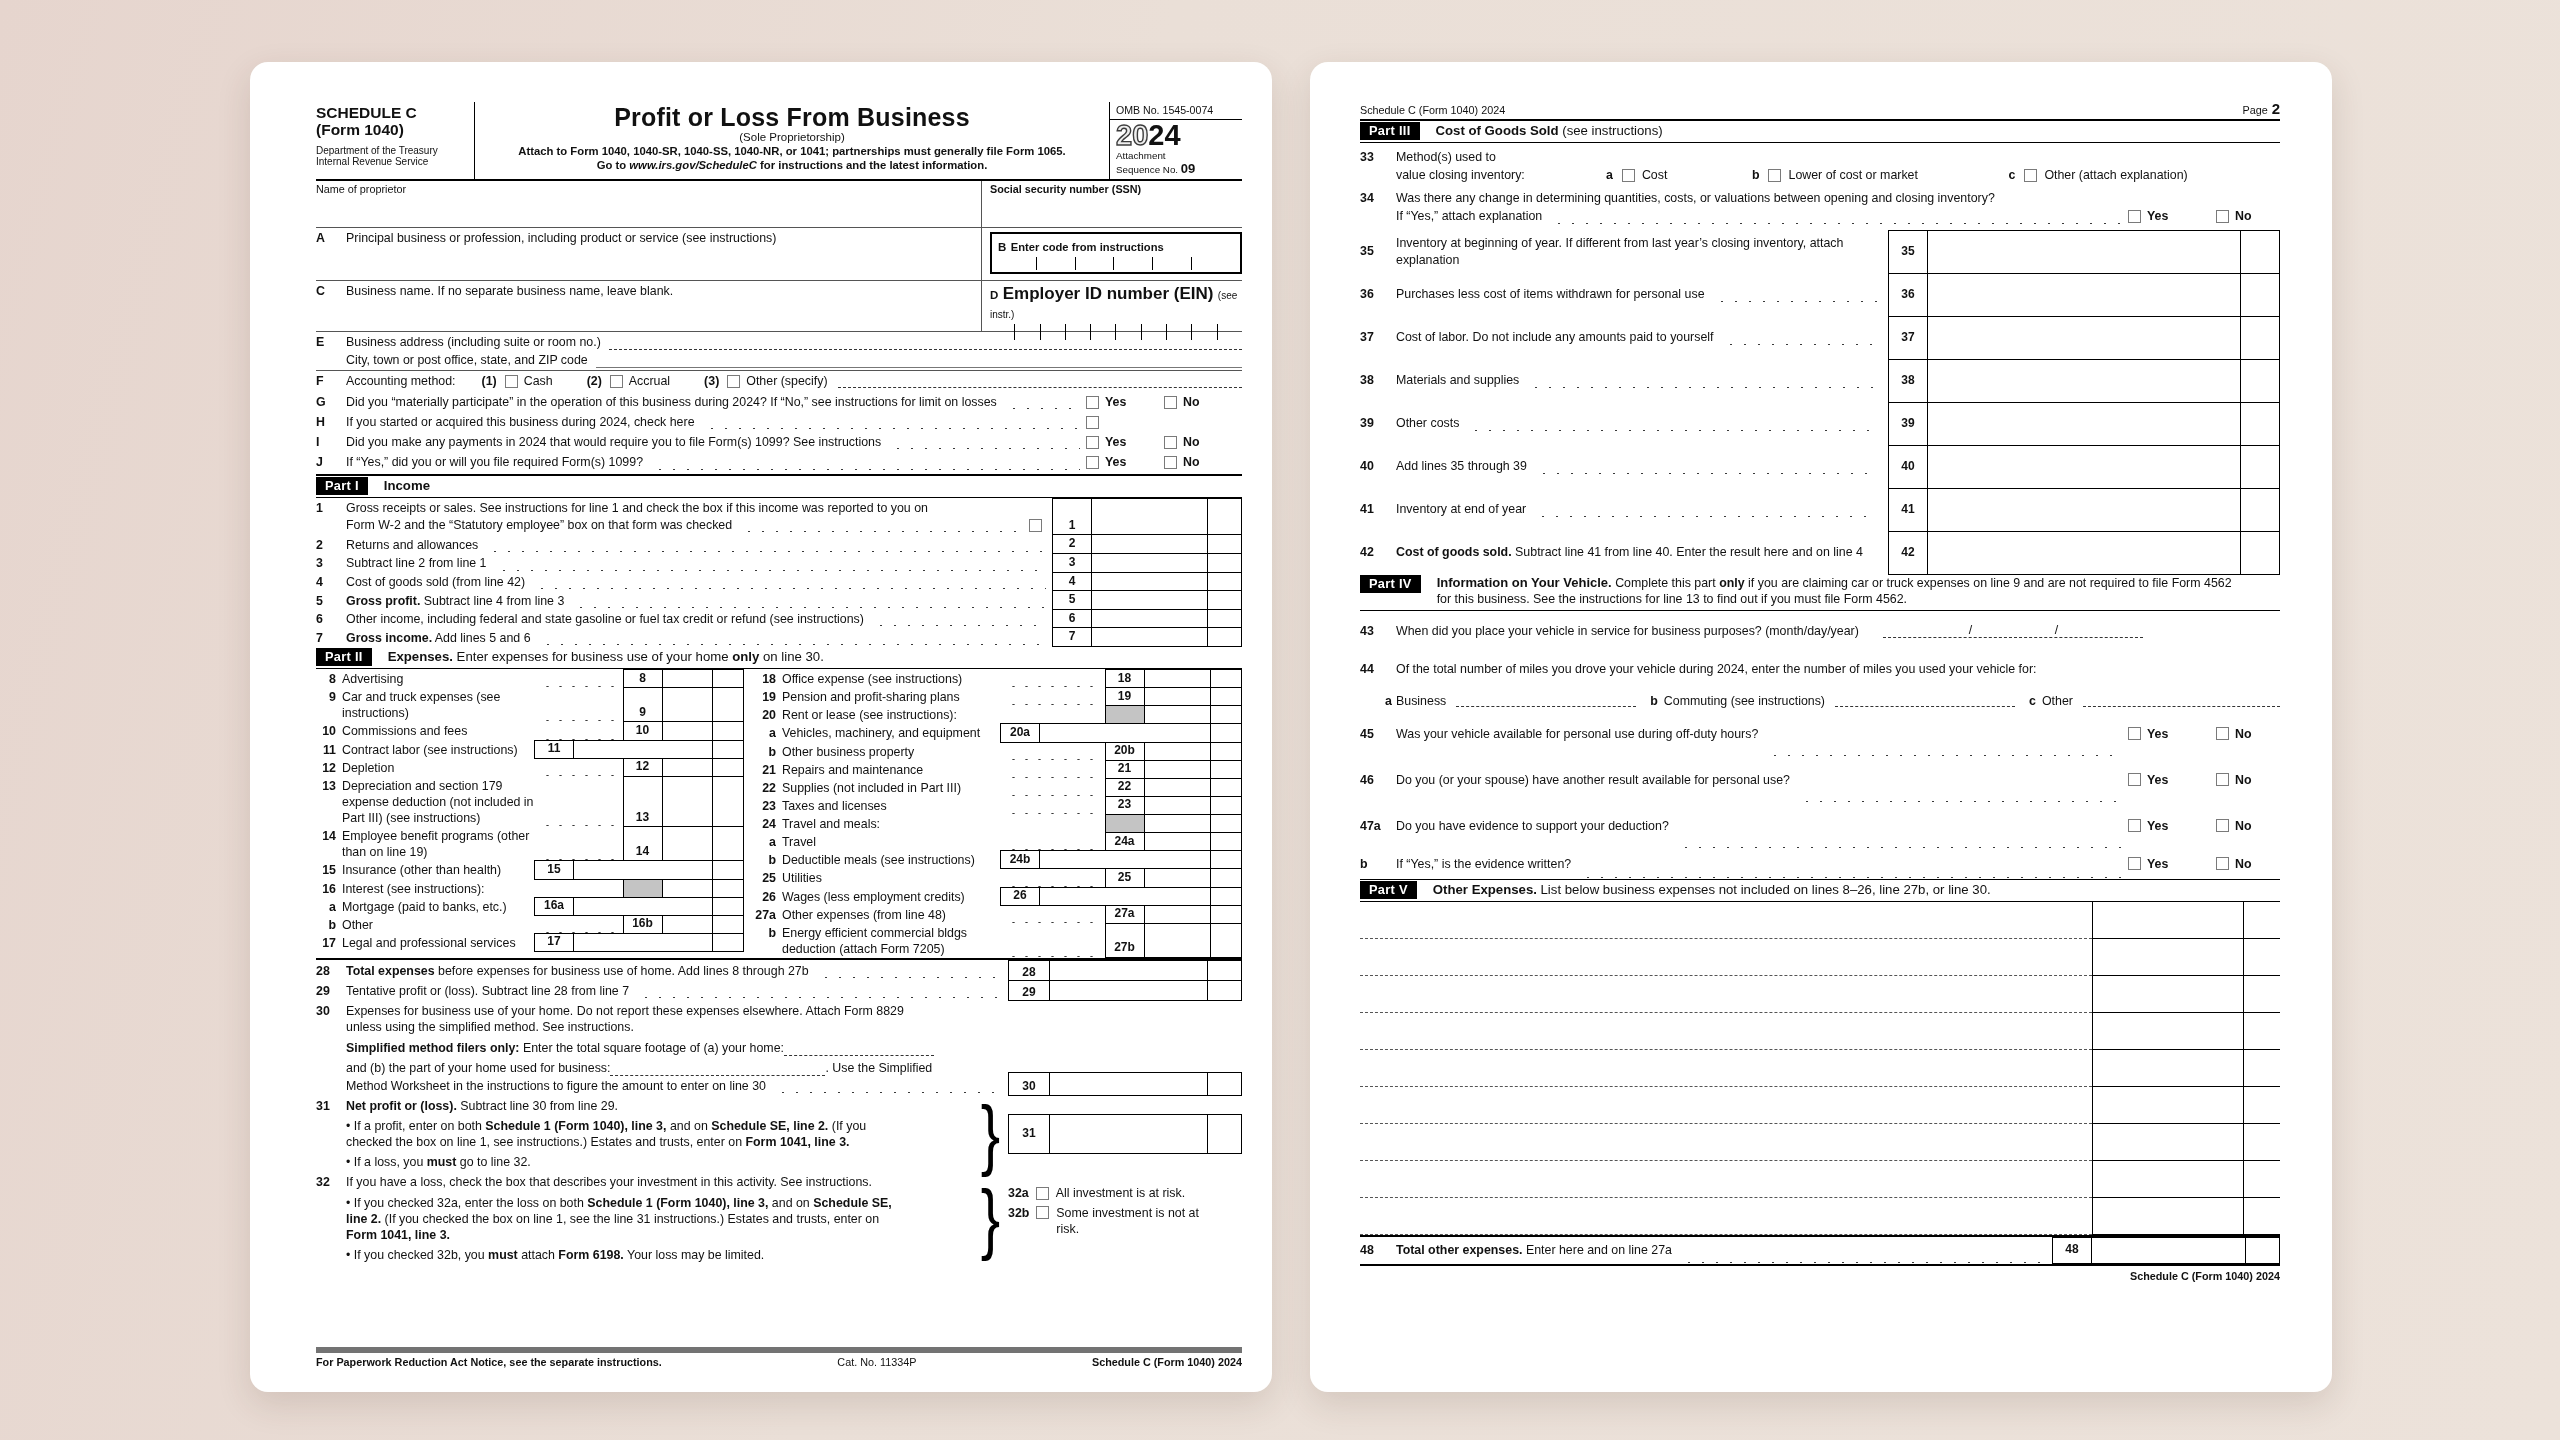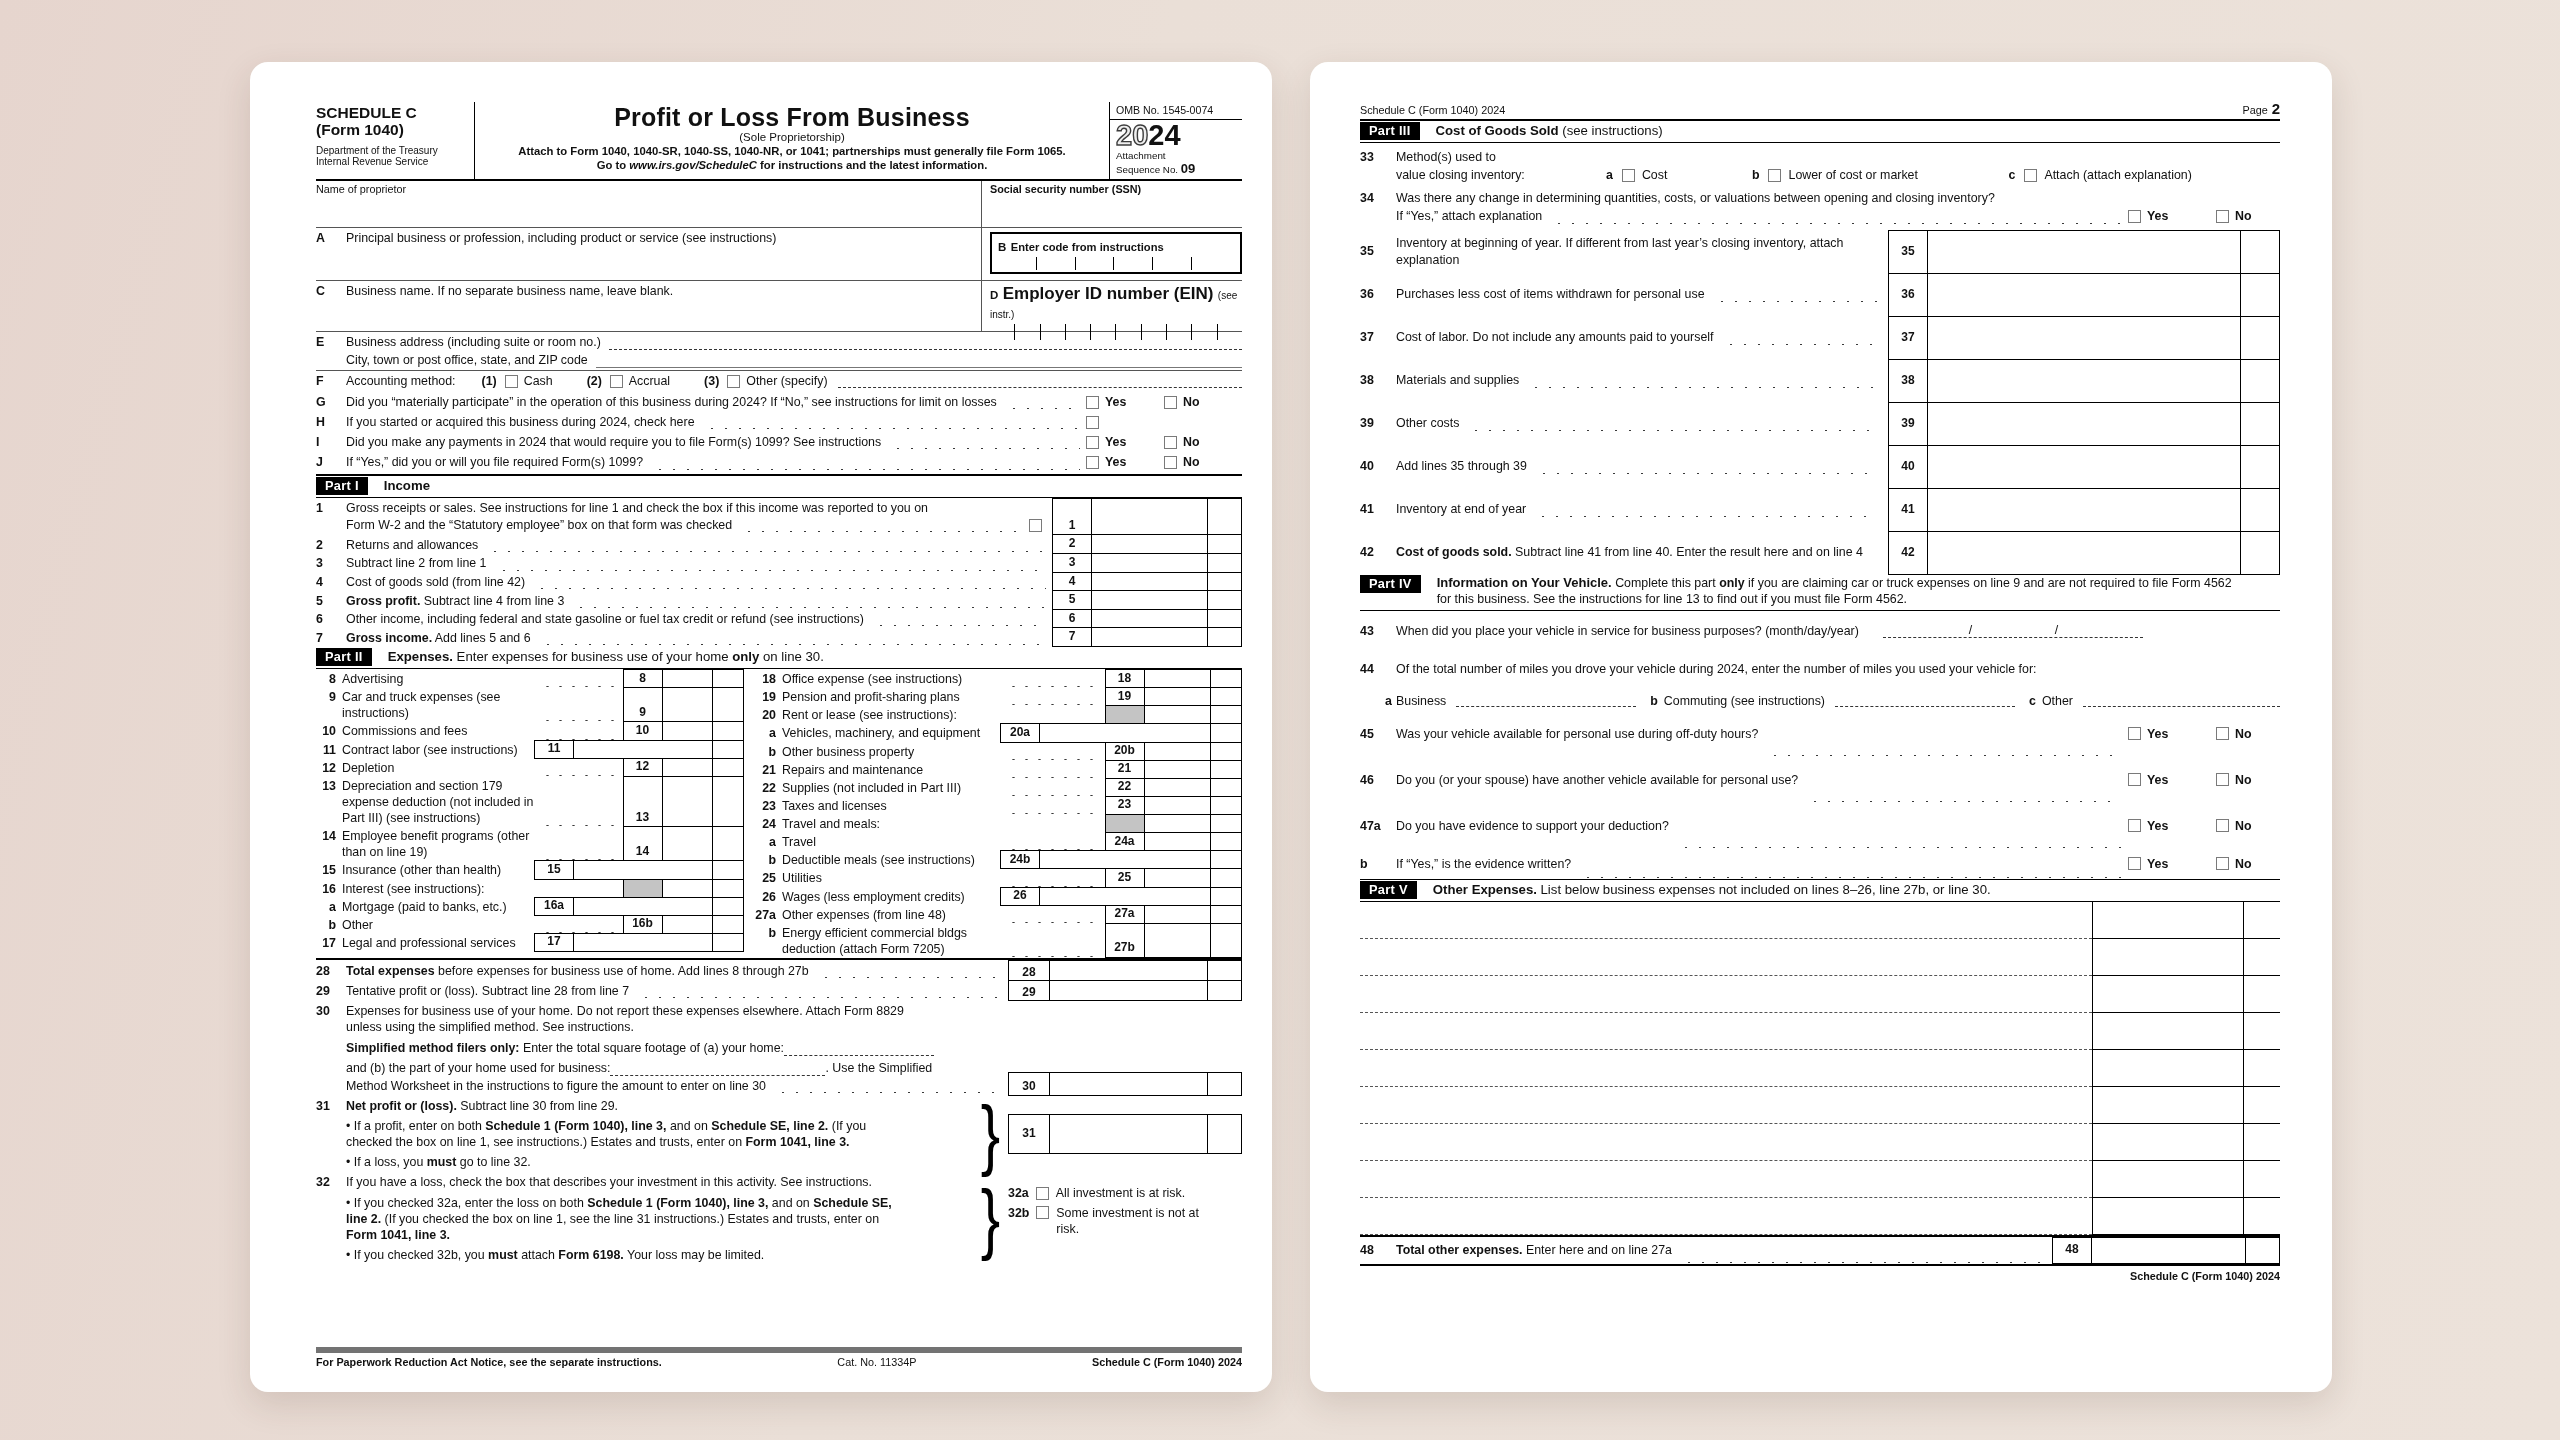--- a/index.html
+++ b/index.html
@@ -816,21 +816,21 @@
       <span class="numcol" style="width:36px;flex:0 0 36px;"></span>
       <span style="width:210px;">value closing inventory:</span>
       <span class="b" style="margin-right:9px;">a</span>
       <span class="cb"></span>
       <span style="margin-left:7px;width:110px;">Cost</span>
       <span class="b" style="margin-right:9px;">b</span>
       <span class="cb"></span>
       <span style="margin-left:7px;width:220px;">Lower of cost or market</span>
       <span class="b" style="margin-right:9px;">c</span>
       <span class="cb"></span>
-      <span style="margin-left:7px;">Attach (attach explanation)</span>
+      <span style="margin-left:7px;">Other (attach explanation)</span>
     </div>
   </div>
 
   <div class="f" style="padding:3px 0 5px 0;">
     <div class="row">
         <span class="numcol" style="width:36px;flex:0 0 36px;">34</span>
         <span>Was there any change in determining quantities, costs, or valuations between opening and closing inventory?</span>
       </div>
     <div class="row vcenter mt2">
       <span class="numcol" style="width:36px;flex:0 0 36px;"></span>
@@ -969,21 +969,21 @@
         <span class="cb"></span>
         <span class="b">Yes</span>
       </span>
     <span class="yn" style="width:64px;flex:0 0 64px;">
         <span class="cb"></span>
         <span class="b">No</span>
       </span>
   </div>
   <div class="p4row f" style="min-height:46px;">
     <span class="numcol" style="width:36px;flex:0 0 36px;">46</span>
-    <span>Do you (or your spouse) have another vehicle available for personal use?</span>
+    <span>Do you (or your spouse) have another result available for personal use?</span>
     <span class="dots"></span>
     <span class="yn yn2">
         <span class="cb"></span>
         <span class="b">Yes</span>
       </span>
     <span class="yn" style="width:64px;flex:0 0 64px;">
         <span class="cb"></span>
         <span class="b">No</span>
       </span>
   </div>

